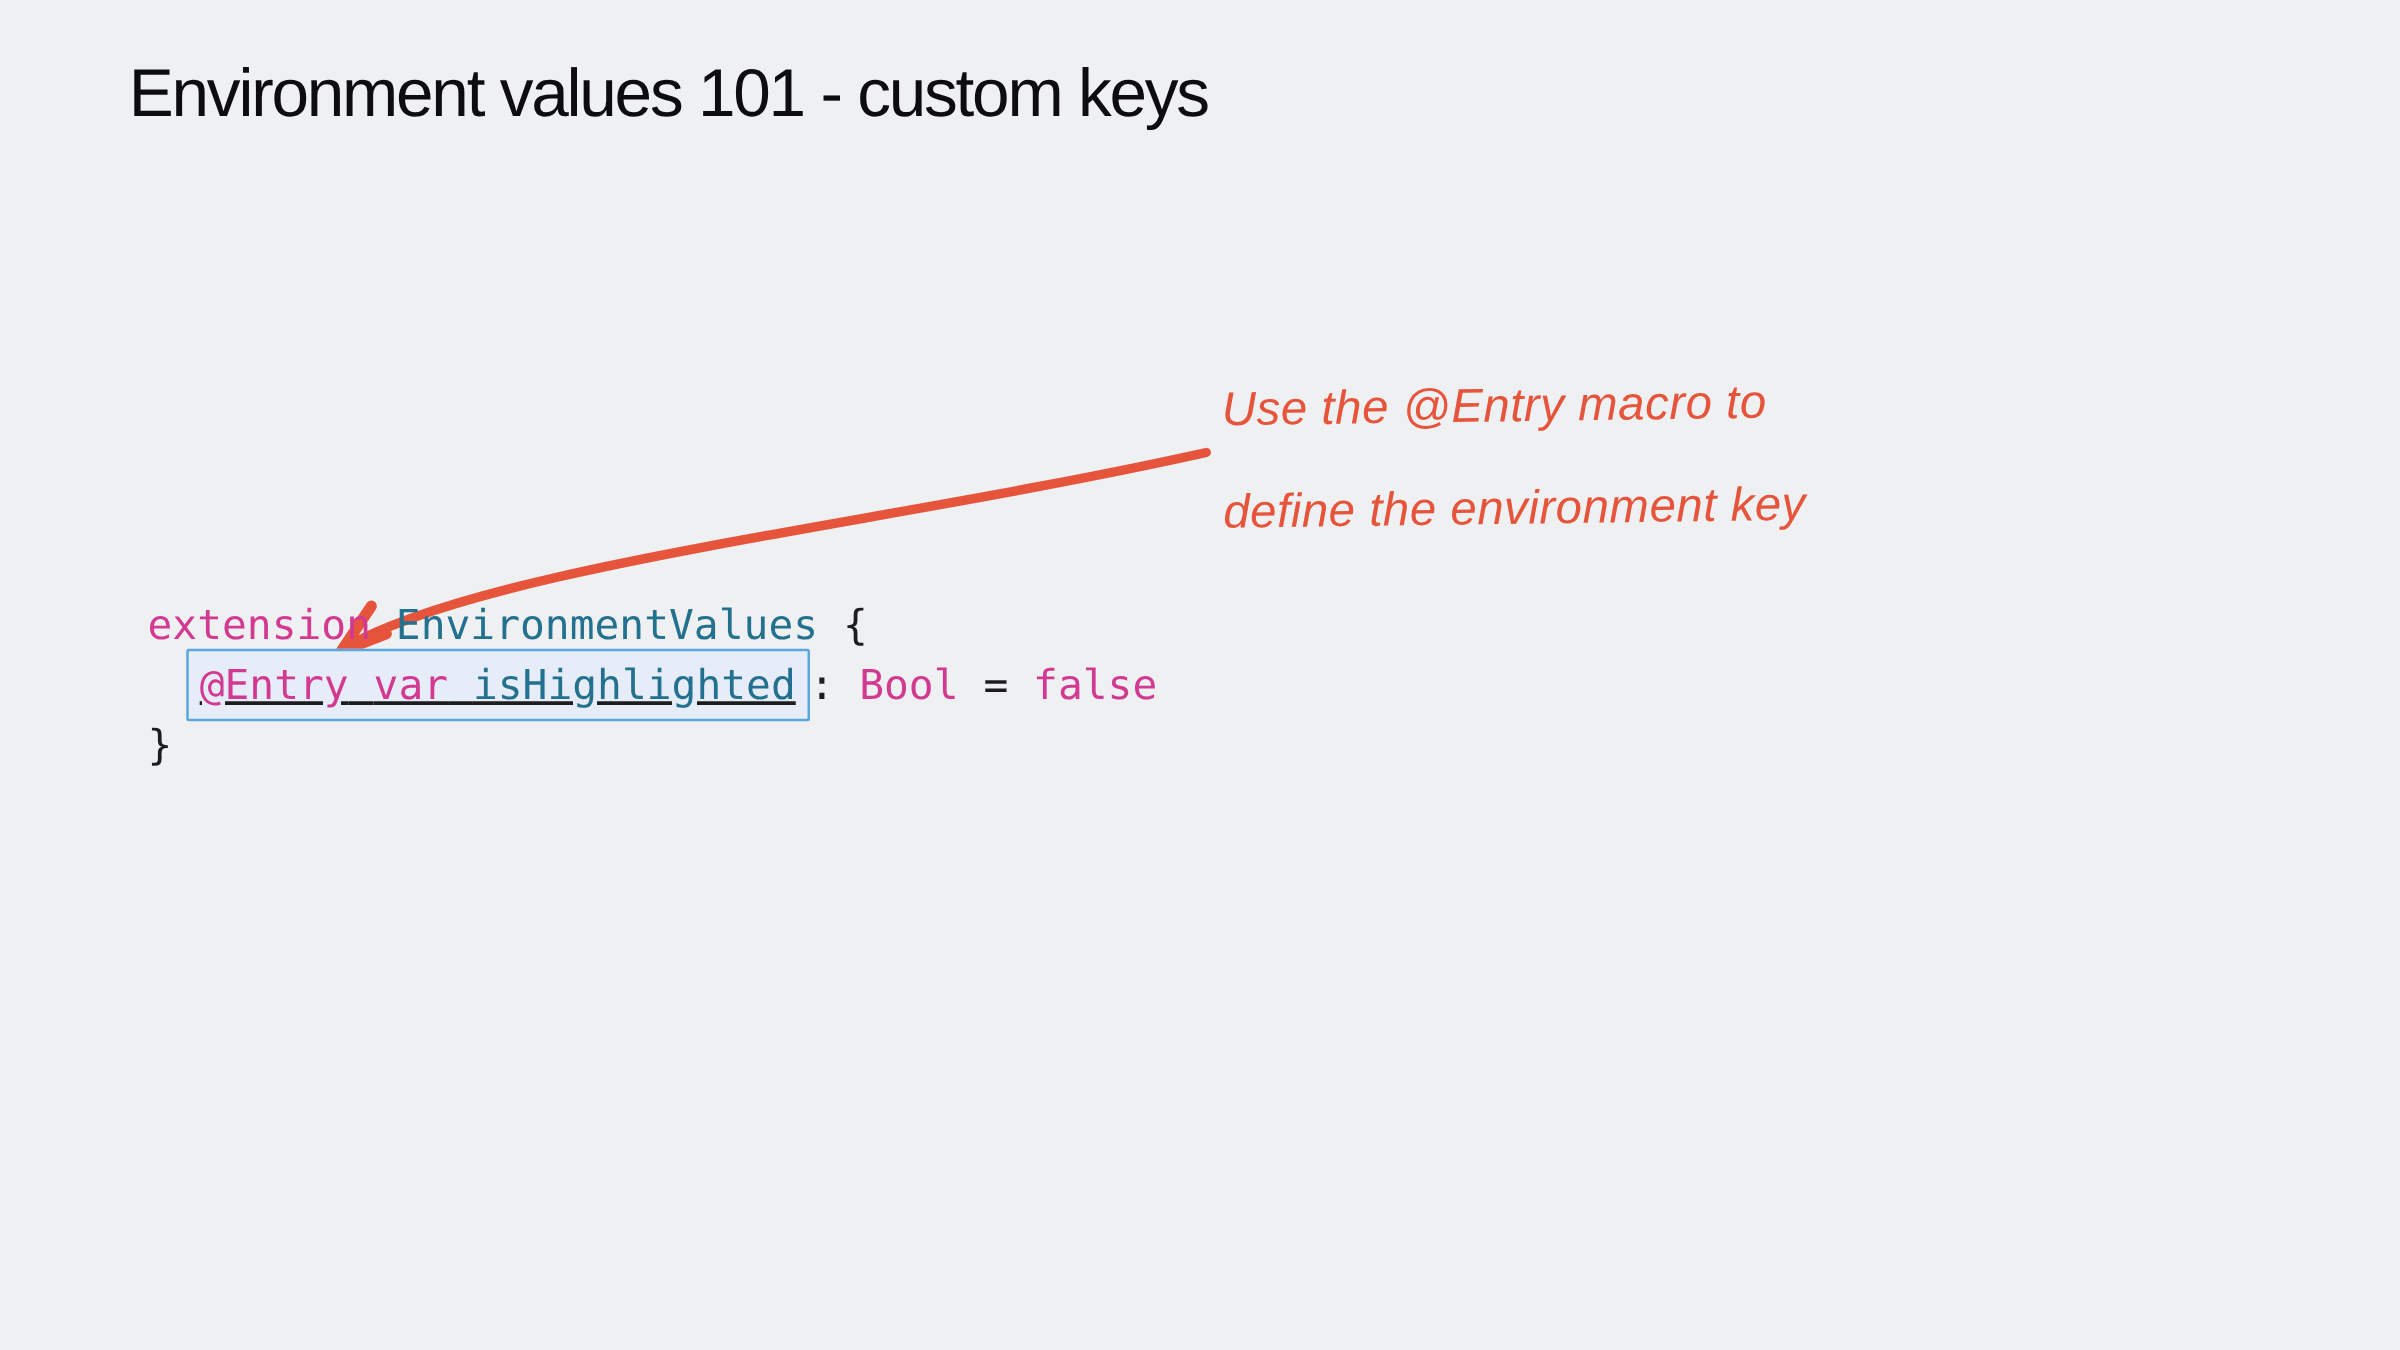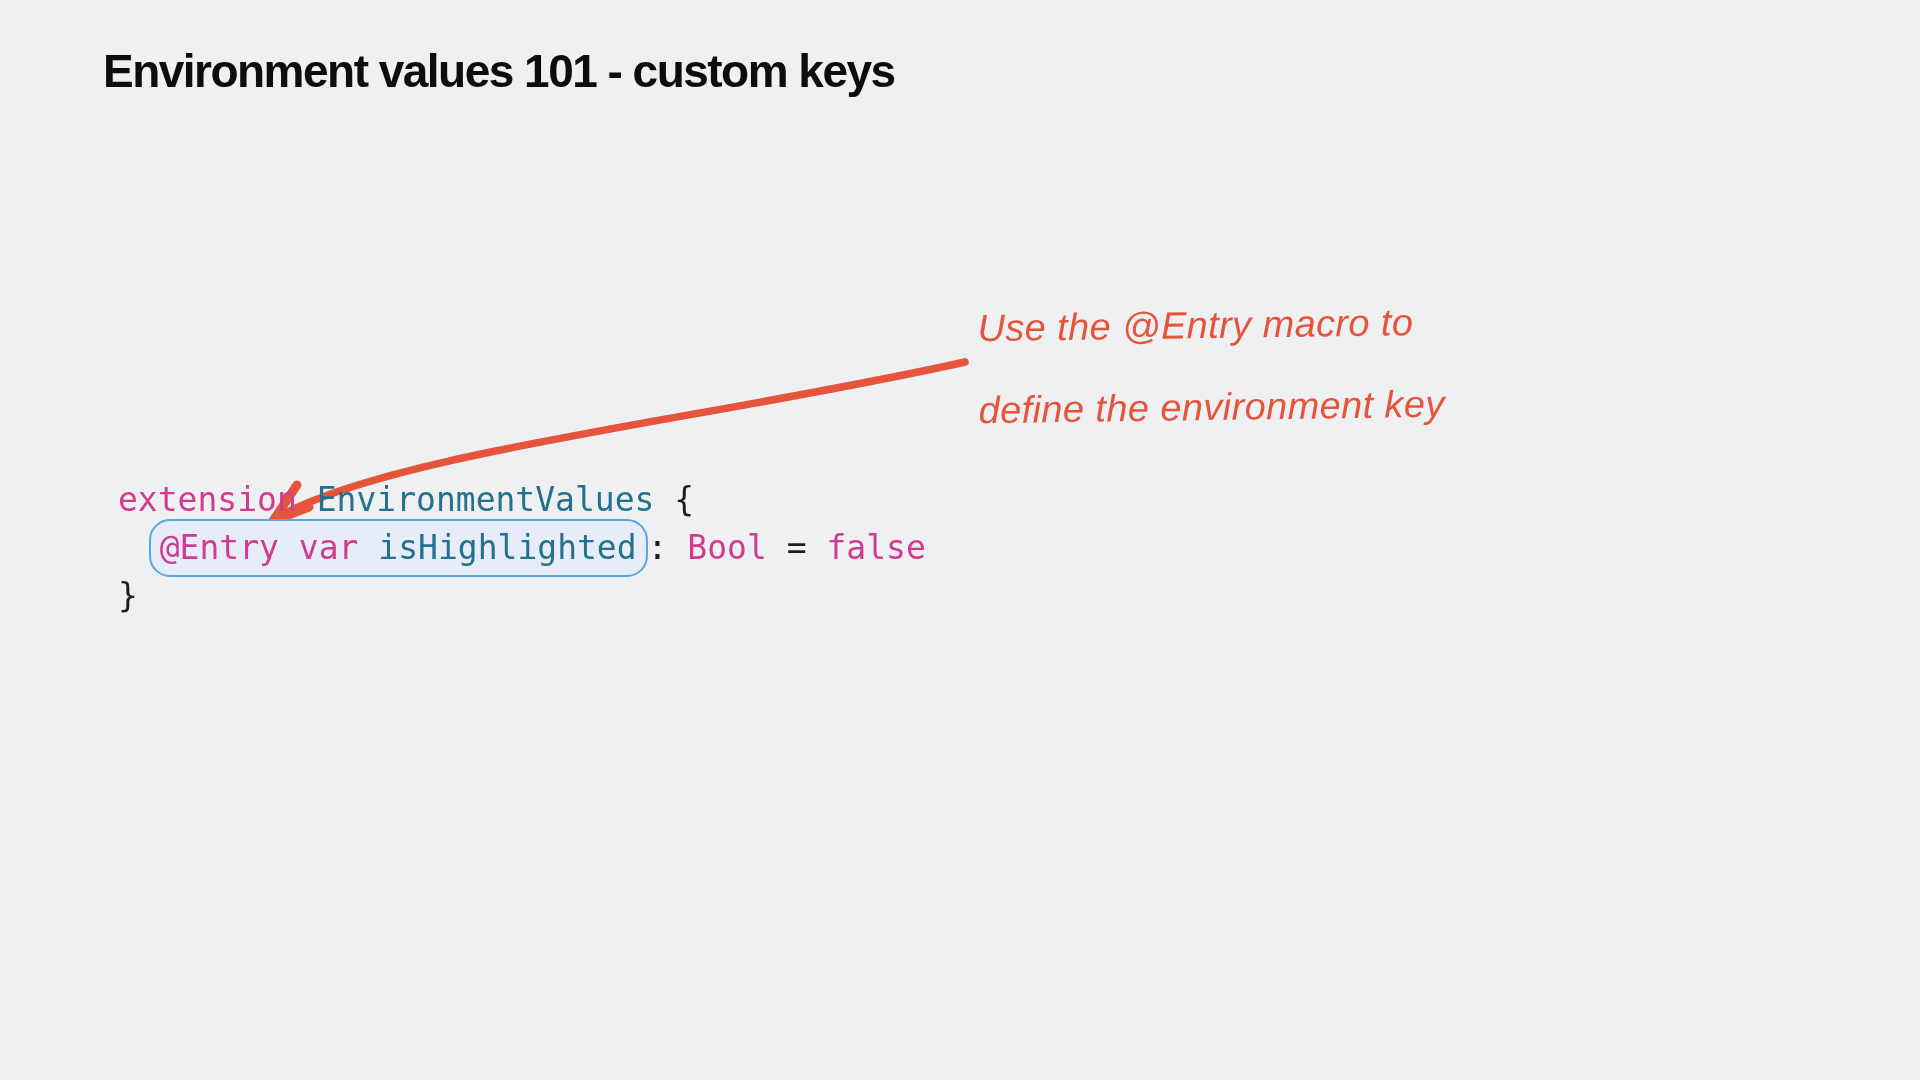--- a/index.html
+++ b/index.html
@@ -22,22 +22,22 @@
   .slide {
     position: relative;
     width: 1920px;
     height: 1080px;
     background: var(--background);
   }
   .slide-title {
     position: absolute;
     left: 103px;
     top: 44px;
-    font-size: 46px;
-    font-weight: 700;
+    font-size: 54px;
+    font-weight: 400;
     letter-spacing: -0.033em;
     color: var(--title);
     white-space: nowrap;
   }
   .arrow-svg {
     position: absolute;
     left: 0; top: 0;
     width: 1920px;
     height: 1080px;
     pointer-events: none;
@@ -71,23 +71,24 @@
     line-height: 48px;
     color: var(--code-plain);
   }
   .code-line { white-space: pre; }
   .tok-kw    { color: var(--code-keyword); }
   .tok-type  { color: var(--code-type); }
   .tok-plain { color: var(--code-plain); }
   .entry-box {
     background: var(--box-fill);
     border: 2px solid var(--box-border);
-    border-radius: 21px;
+    border-radius: 2px;
     padding: 7px 9px 8px 9px;
     margin-left: -9px;
+    text-decoration: underline;
   }
 </style>
 </head>
 <body>
 
 <main class="slide">
 
   <h1 class="slide-title">Environment values 101 - custom keys</h1>
 
   <svg class="arrow-svg" viewBox="0 0 1920 1080" xmlns="http://www.w3.org/2000/svg" aria-hidden="true">

